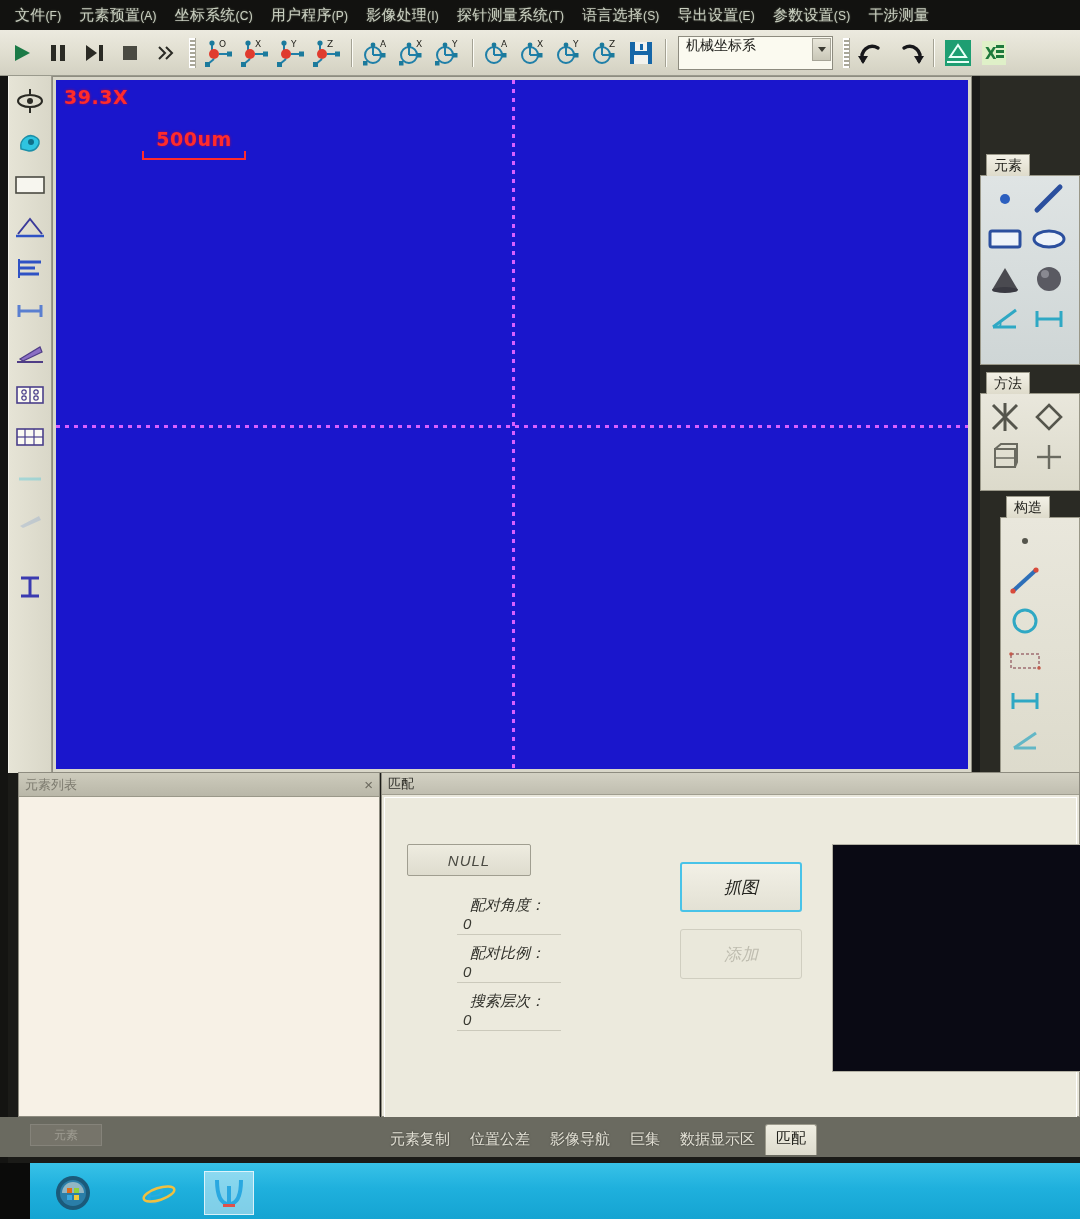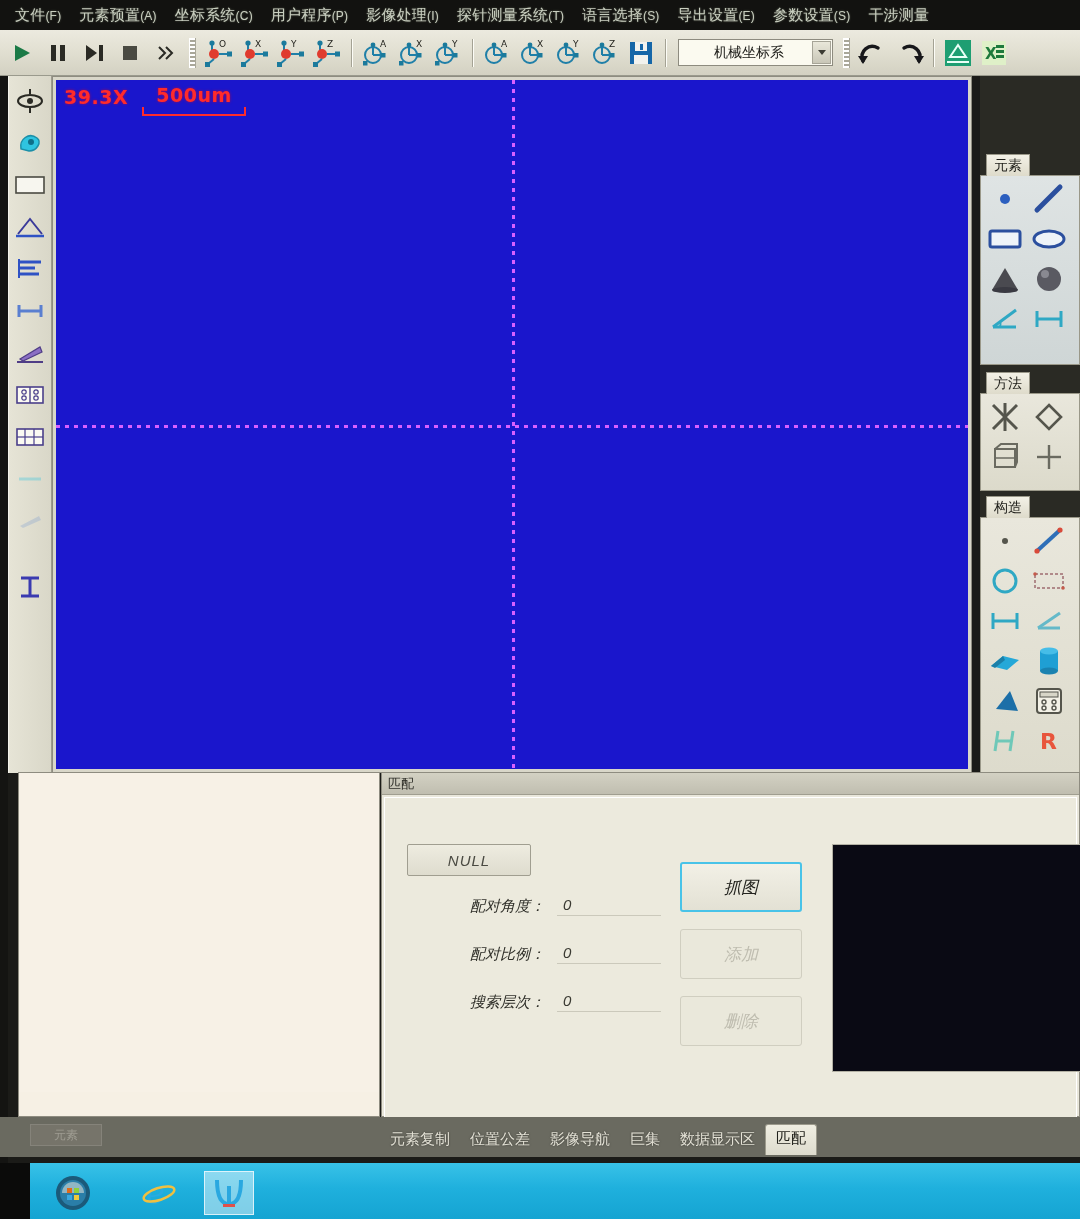--- a/index.html
+++ b/index.html
@@ -36,22 +36,22 @@
   .tb-grip { width:7px; height:30px; margin:0 5px;
     background:repeating-linear-gradient(180deg,#fff 0 2px,#a9a799 2px 4px);
     border-left:1px solid #fff; border-right:1px solid #a9a799; }
   .tb-sep { width:1px; height:28px; background:#a4a294; margin:0 6px; box-shadow:1px 0 0 #fdfdf7; }
   .tb-btn { width:36px; height:34px; display:flex; align-items:center; justify-content:center;
             position:relative; }
   .tb-btn svg { display:block; }
 
   
   .combo {
-    width:155px; height:27px; background:#fbfaf0; border:1px solid #8d8b7f;
-    display:flex; align-items:center; margin-left:6px; position:relative;padding-left:28px;
+    width:155px; height:34px; background:#fbfaf0; border:1px solid #8d8b7f;
+    display:flex; margin-left:6px; position:relative;
   }
   .combo .cval { font-size:14px; color:#20201c; padding-left:7px; white-space:nowrap; }
   .combo .carrow {
     position:absolute; right:1px; top:1px; width:19px; height:23px;
     background:linear-gradient(180deg,#e9e7da,#c9c7b8); border:1px solid #a6a497;
     display:flex; align-items:center; justify-content:center;
   }
   .combo .carrow i {
     width:0;height:0;border-left:4px solid transparent;border-right:4px solid transparent;
     border-top:5px solid #3b3b33; display:block;
@@ -79,21 +79,21 @@
   .cross-v { position:absolute; left:50%; top:0; bottom:0; width:3px;
     background:repeating-linear-gradient(180deg,#d860ff 0 4px,transparent 4px 9px); }
   .cross-h { position:absolute; top:50%; left:0; right:0; height:3px;
     background:repeating-linear-gradient(90deg,#d860ff 0 4px,transparent 4px 9px); }
   .ov-mag { position:absolute; left:8px; top:6px; color:#ff2b2b; font-size:19px;
             font-weight:bold; letter-spacing:.5px; font-family:"DejaVu Sans",sans-serif;
             text-shadow:0 0 3px rgba(255,0,0,.6); }
   .ov-scale { position:absolute; left:86px; top:4px; }
   .ov-scale .sb-label { color:#ff2b2b; font-size:19px; font-weight:bold; letter-spacing:.5px;
             font-family:"DejaVu Sans",sans-serif; text-shadow:0 0 3px rgba(255,0,0,.6);
-            text-align:center; }
+            text-align:center;margin-top:44px; }
   .ov-scale .sb-bar { width:104px; height:9px; border:2px solid #ff2b2b; border-top:none; margin-top:1px; }
 
   
   .rightdock {
     position:absolute; left:980px; top:76px; width:100px; height:697px;
     background:#2a2a24;
   }
   .grp { position:absolute; left:0; width:100px; }
   .grp-tab {
     display:inline-block; background:linear-gradient(180deg,#f3f1e6,#dedbcb);
@@ -135,21 +135,21 @@
   .matchwin .mw-title span { font-size:13px; color:#2d2d27; }
   .mw-body { position:relative; height:calc(100% - 22px);
              background:#eceadd; border:1px solid #ffffff; margin:2px;font-style:italic; }
   .null-btn {
     position:absolute; left:22px; top:46px; width:124px; height:32px;
     background:linear-gradient(180deg,#eeece0,#dedcce);
     border:1px solid #a09e90; border-radius:2px;
     display:flex; align-items:center; justify-content:center;
     font-size:15px; color:#4a4a42; letter-spacing:1px;
   }
-  .frow { position:absolute; left:60px; display:flex; align-items:center; }
+  .frow { position:absolute; left:60px; display:flex; align-items:flex-start;flex-direction:column; }
   .frow .flabel { width:100px; font-size:15px; color:#2e2e28; text-align:right; }
   .frow .fval {
     width:104px; margin-left:12px; font-size:15px; color:#3a3a32;
     border-bottom:1px solid #cbc9bb; padding-left:6px; padding-bottom:2px;
   }
   .mbtn {
     position:absolute; width:122px; height:50px;
     display:flex; align-items:center; justify-content:center;
     font-size:17px; border-radius:3px;
   }
@@ -610,21 +610,21 @@
         </div>
         <div class="gicon">
           <svg width="30" height="30" viewBox="0 0 30 30">
             <line x1="15" y1="3" x2="15" y2="27" stroke="#6a6a60" stroke-width="2.4"></line>
             <line x1="3" y1="15" x2="27" y2="15" stroke="#6a6a60" stroke-width="2.4"></line>
           </svg>
         </div>
       </div>
     </div>
 
-    <div class="grp" style="top:420px;">
+    <div class="grp" style="top:420px;padding-left:20px;">
       <div class="grp-tab">构造</div>
       <div class="grp-body" style="margin-top:-1px; height:276px; align-content:flex-start;">
         <div class="gicon">
           <svg width="14" height="14" viewBox="0 0 14 14">
               <circle cx="7" cy="7" r="3" fill="#55554c"></circle>
             </svg>
         </div>
         <div class="gicon">
           <svg width="34" height="30" viewBox="0 0 34 30">
             <line x1="5" y1="25" x2="28" y2="4" stroke="#2e6fb8" stroke-width="4"></line>
@@ -695,20 +695,24 @@
         <div class="gicon">
           <svg width="24" height="28" viewBox="0 0 24 28">
             <text x="3" y="22" font-size="22" fill="#e8553c" font-family="DejaVu Sans" font-weight="bold">R</text>
           </svg>
         </div>
       </div>
     </div>
   </div>
 
   <div class="listwin">
+    <div class="lw-title">
+      <span class="t">元素列表</span>
+      <span class="x">×</span>
+    </div>
     <div class="lw-body"></div>
   </div>
 
   <div class="matchwin">
     <div class="mw-title">
       <span>匹配</span>
     </div>
     <div class="mw-body">
       <div class="null-btn">NULL</div>
 
@@ -720,21 +724,20 @@
         <span class="flabel">配对比例：</span>
         <span class="fval">0</span>
       </div>
       <div class="frow" style="top:194px;">
         <span class="flabel">搜索层次：</span>
         <span class="fval">0</span>
       </div>
 
       <div class="mbtn disabled" style="left:295px; top:131px;">添加</div>
       <div class="mbtn primary" style="left:295px; top:64px;">抓图</div>
-      <div class="mbtn disabled" style="left:295px; top:198px;">删除</div>
 
       <div class="preview-black"></div>
     </div>
   </div>
 
   <div class="tabbar" id="tabbar">
       <div style="width: 370px;"></div>
       <div class="tab">元素复制</div>
       <div class="tab">位置公差</div>
       <div class="tab">影像导航</div>

